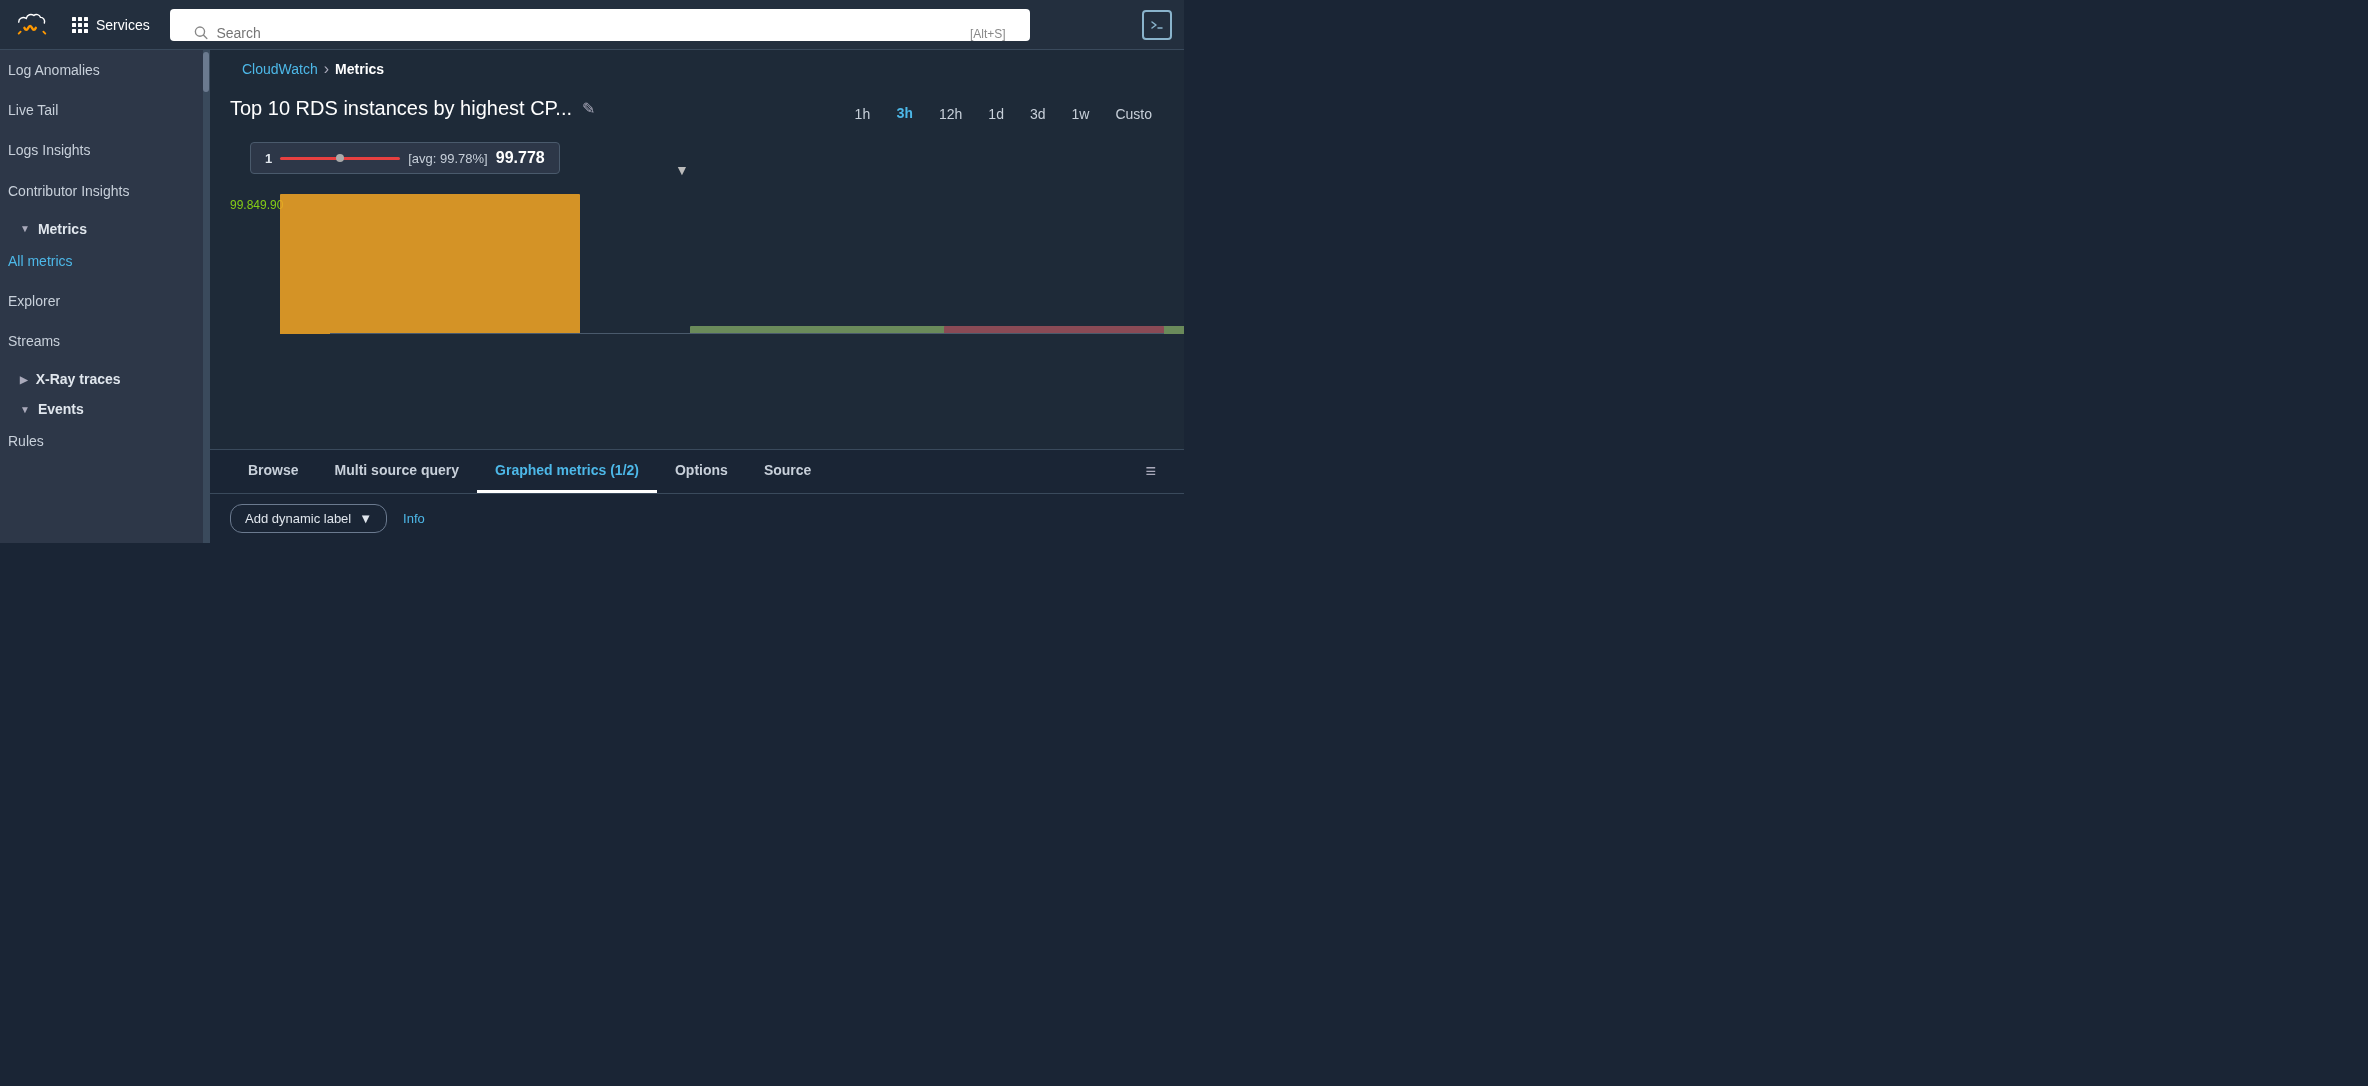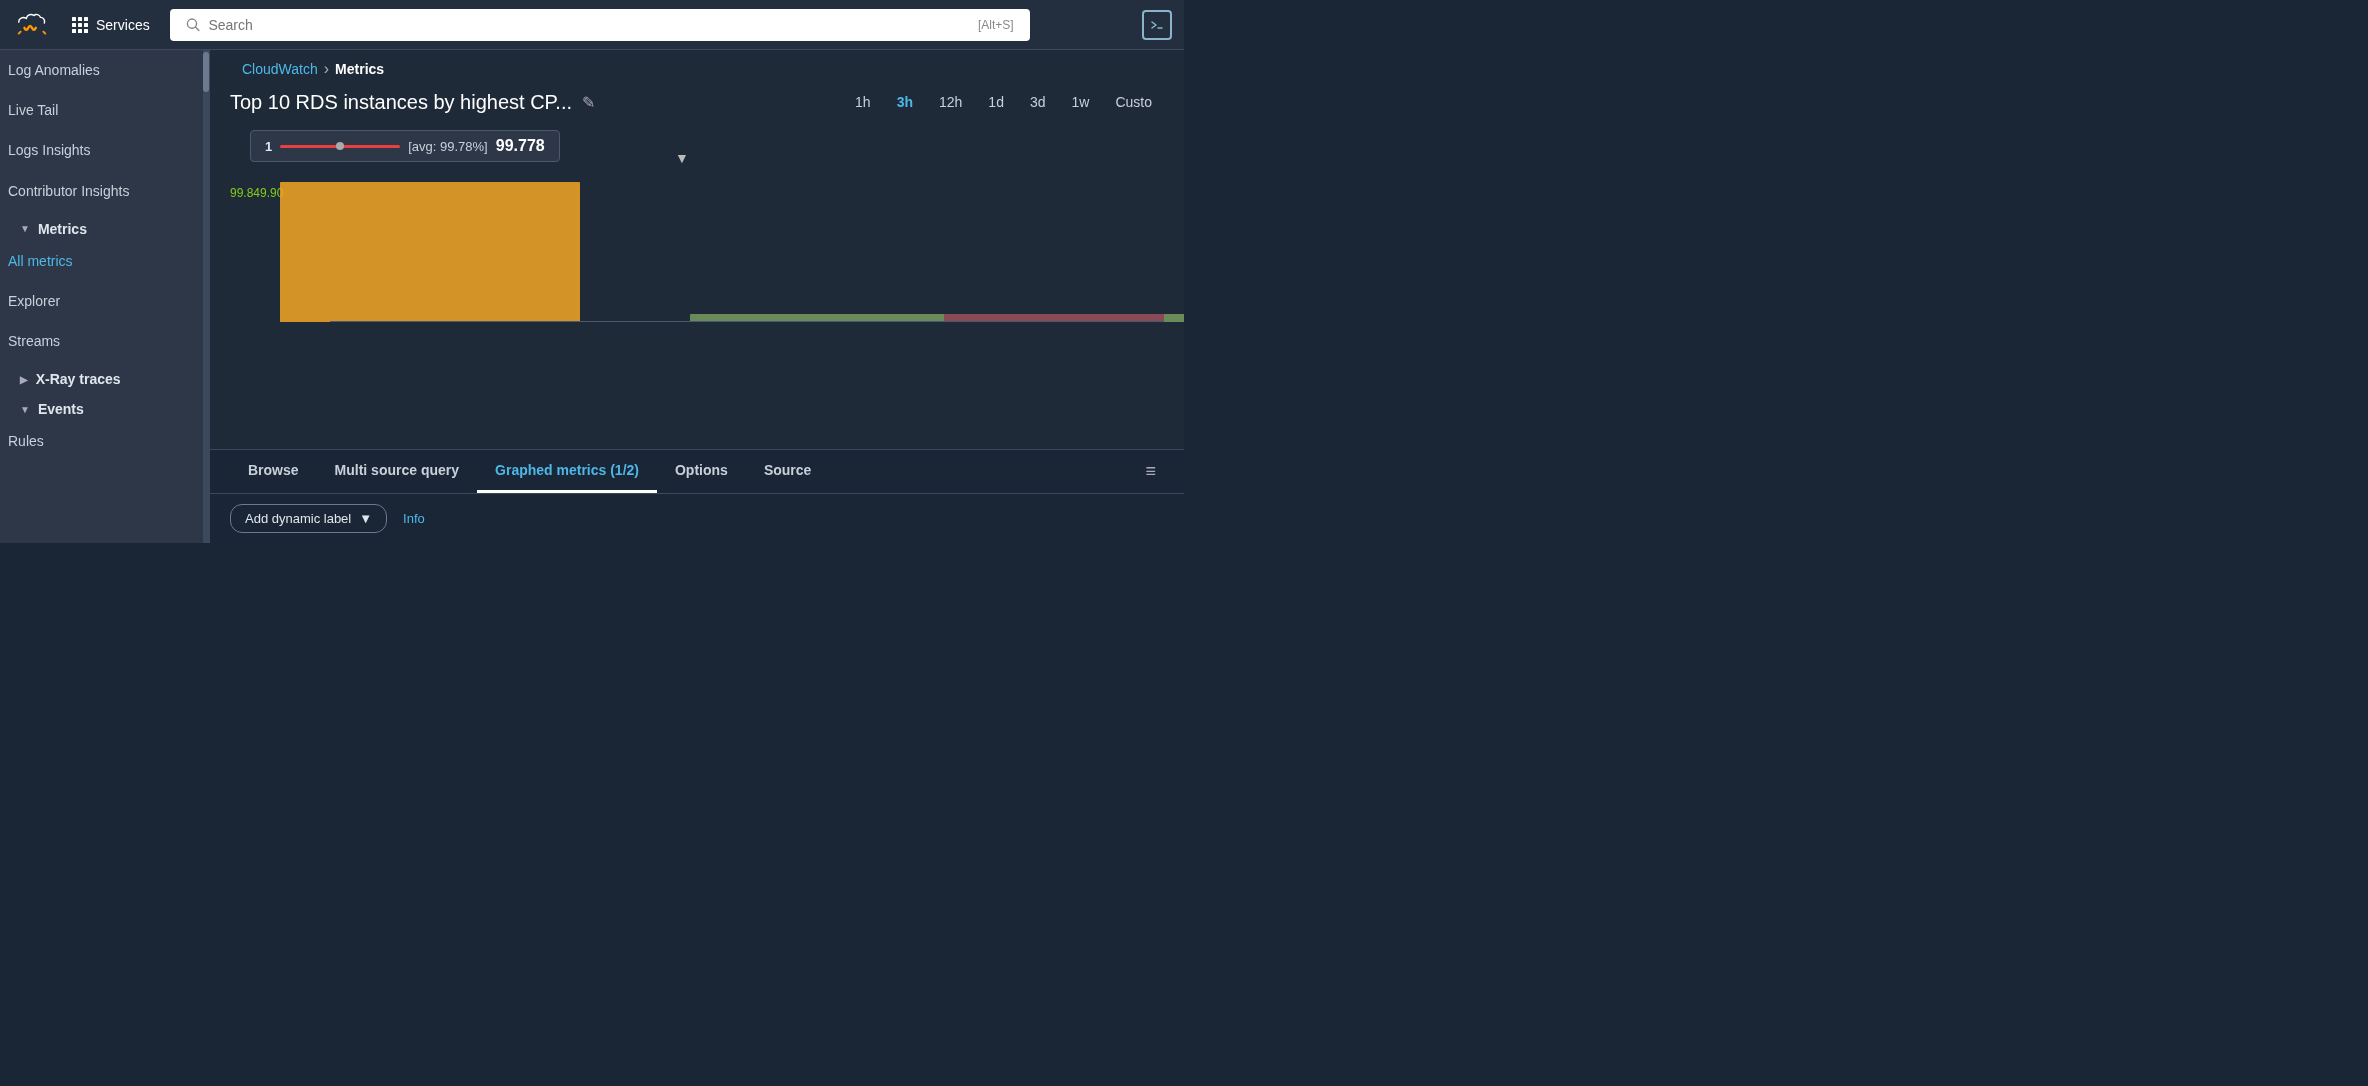--- a/index.html
+++ b/index.html
@@ -53,22 +53,22 @@
       height: 4px;
       background: #fff;
       border-radius: 0.5px;
     }
     .search-bar {
       flex: 1;
       background: #fff;
       border-radius: 4px;
       height: 32px;
       display: flex;
-      align-items: center;
-      padding: 0 16px;
+      align-items: flex-end;
+      padding: 0 24px;
       gap: 8px;
       max-width: 860px;
     }
     .search-bar input {
       border: none;
       outline: none;
       background: transparent;
       font-size: 14px;
       color: #555;
       width: 100%;
@@ -203,24 +203,26 @@
       gap: 2px;
     }
     .time-btn {
       padding: 4px 12px;
       color: #c8d0da;
       cursor: pointer;
       font-size: 14px;
       background: transparent;
       border: none;
       border-radius: 3px;
+      margin-top: 12px;
     }
     .time-btn.active {
       color: #4db8e8;
       font-weight: 700;
+      font-family: Liberation Mono, monospace;
     }
 
     
     .chart-area {
       position: relative;
       flex: 1;
       padding: 0 20px;
     }
     .tooltip-box {
       position: absolute;

